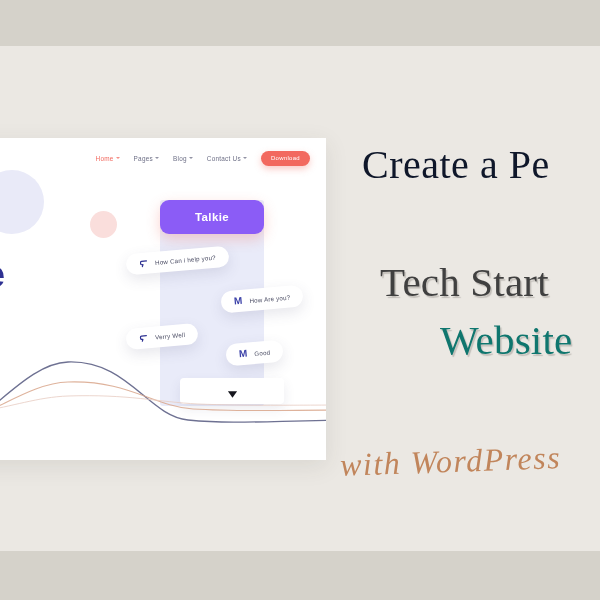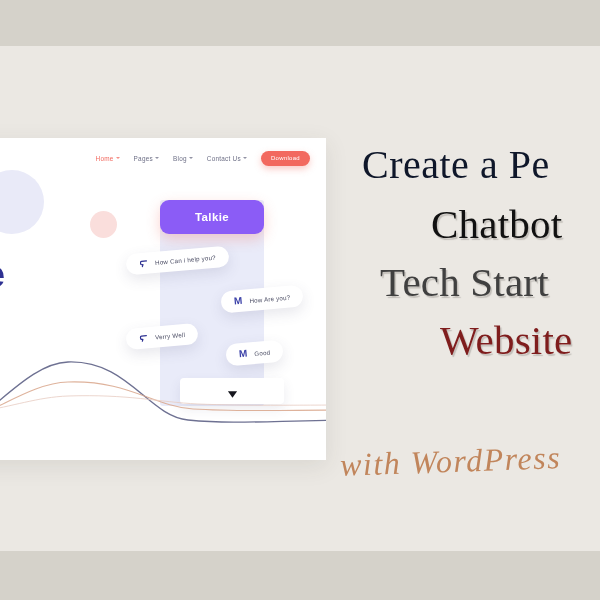--- a/index.html
+++ b/index.html
@@ -78,21 +78,21 @@
 
   
   .rt{position:absolute;left:330px;top:0;width:270px;height:600px;}
   .tline{position:absolute;white-space:nowrap;}
   .t1{left:32px;top:141px;font-family:"Liberation Serif",serif;font-size:40px;color:#0f172a;
     letter-spacing:.5px;}
   .t2{left:101px;top:200px;font-family:"Liberation Serif",serif;font-size:41px;color:#111111;
     font-weight:400;letter-spacing:.2px;text-shadow:1.5px 1.5px 1px rgba(120,115,110,.35);}
   .t3{left:50px;top:258px;font-family:"Liberation Serif",serif;font-size:41px;color:#404040;
     font-weight:400;letter-spacing:.2px;text-shadow:1.5px 1.5px 1px rgba(120,115,110,.35);}
-  .t4{left:110px;top:316px;font-family:"Liberation Serif",serif;font-size:41px;color:#7f1d1d;
+  .t4{left:110px;top:316px;font-family:"Liberation Serif",serif;font-size:41px;color:#0f766e;
     font-weight:400;letter-spacing:.2px;text-shadow:1.5px 1.5px 1px rgba(120,115,110,.35);}
   .t5{left:10px;top:443px;font-family:"Liberation Serif",serif;font-size:32px;color:#c1855b;
     font-style:italic;letter-spacing:1.5px;transform:rotate(-2deg);}
 </style>
 </head>
 <body>
 
 <div id="stage">
 
   <div class="band-top"></div>
@@ -169,19 +169,18 @@
 
     <svg class="waves" viewBox="0 0 388 120" preserveAspectRatio="none">
       <path d="M-40 78 C 20 140, 70 24, 130 22 C 190 20, 210 76, 250 80 C 300 85, 340 80, 420 80" fill="none" stroke="#6e7192" stroke-width="1.3"></path>
       <path d="M-40 64 C 20 116, 70 44, 130 42 C 190 40, 215 66, 255 69 C 305 72, 345 70, 420 70" fill="none" stroke="#d8a48a" stroke-width="1.1" opacity=".85"></path>
       <path d="M-40 48 C 20 96, 70 58, 130 56 C 190 54, 220 62, 260 64 C 310 66, 350 65, 420 65" fill="none" stroke="#e7ccc2" stroke-width="1" opacity=".8"></path>
     </svg>
   </div>
 
   <div class="rt">
     <div class="tline t1">Create a Pe</div>
-    <div class="tline t2">Chatbot</div>
     <div class="tline t3">Tech Start</div>
     <div class="tline t4">Website</div>
     <div class="tline t5">with WordPress</div>
   </div>
 
 </div>
 
 </body></html>

